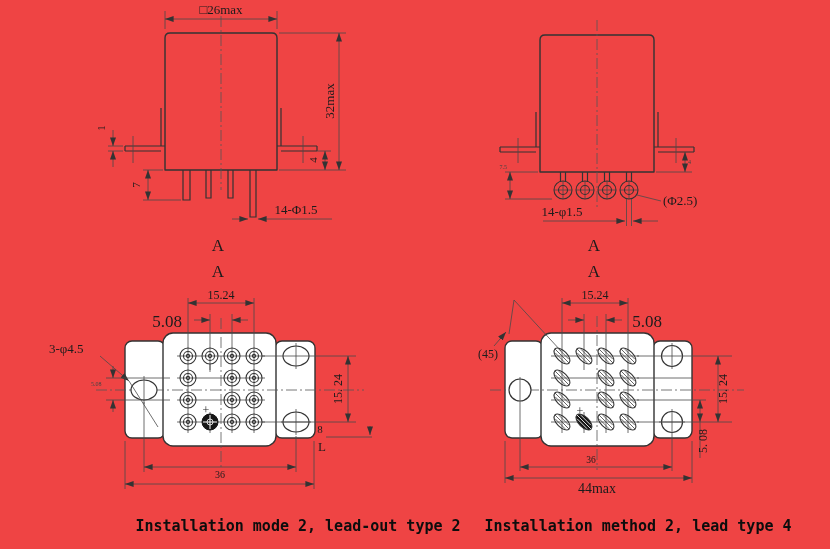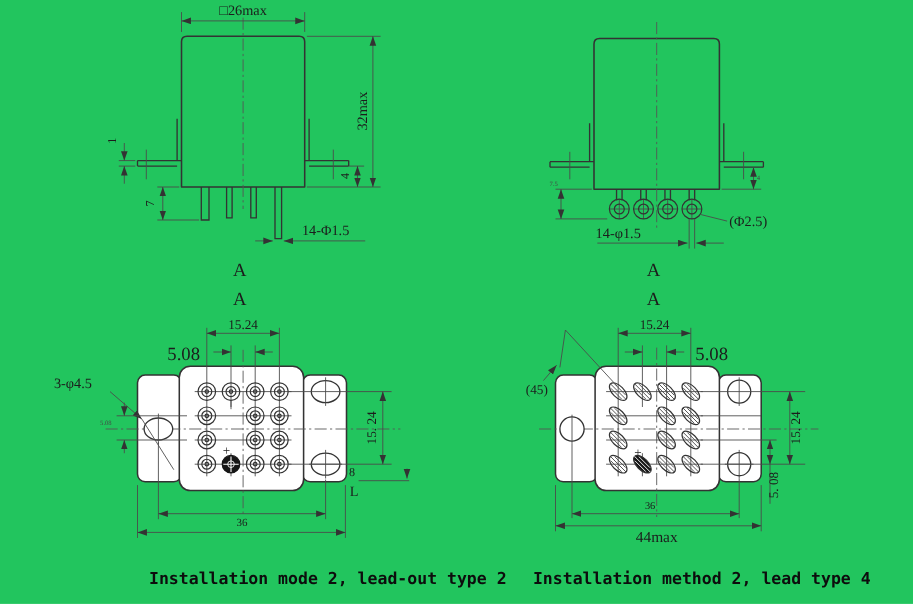--- a/index.html
+++ b/index.html
@@ -1,16 +1,16 @@
 <!DOCTYPE html>
 <html><head>
 <meta charset="utf-8">
 <style>
   html,body{margin:0;padding:0;background:#ffffff;}
-  .page{position:relative;width:830px;height:549px;background:#22c55e;overflow:hidden;}
+  .page{position:relative;width:830px;height:549px;background:#ef4444;overflow:hidden;}
   svg text{fill:#1c1c1c;}
   .dim{font-family:"Liberation Serif",serif;font-size:12px;}
   .dim13{font-family:"Liberation Serif",serif;font-size:13px;}
   .dim11{font-family:"Liberation Serif",serif;font-size:11px;}
   .dim10{font-family:"Liberation Serif",serif;font-size:10px;}
   .dim9{font-family:"Liberation Serif",serif;font-size:9.5px;}
   .dimbig{font-family:"Liberation Serif",serif;font-size:17px;}
   .dim14{font-family:"Liberation Serif",serif;font-size:14px;}
   .tiny{font-family:"Liberation Serif",serif;font-size:6px;fill:#444;}
   .alabel{font-family:"Liberation Serif",serif;font-size:17px;}

